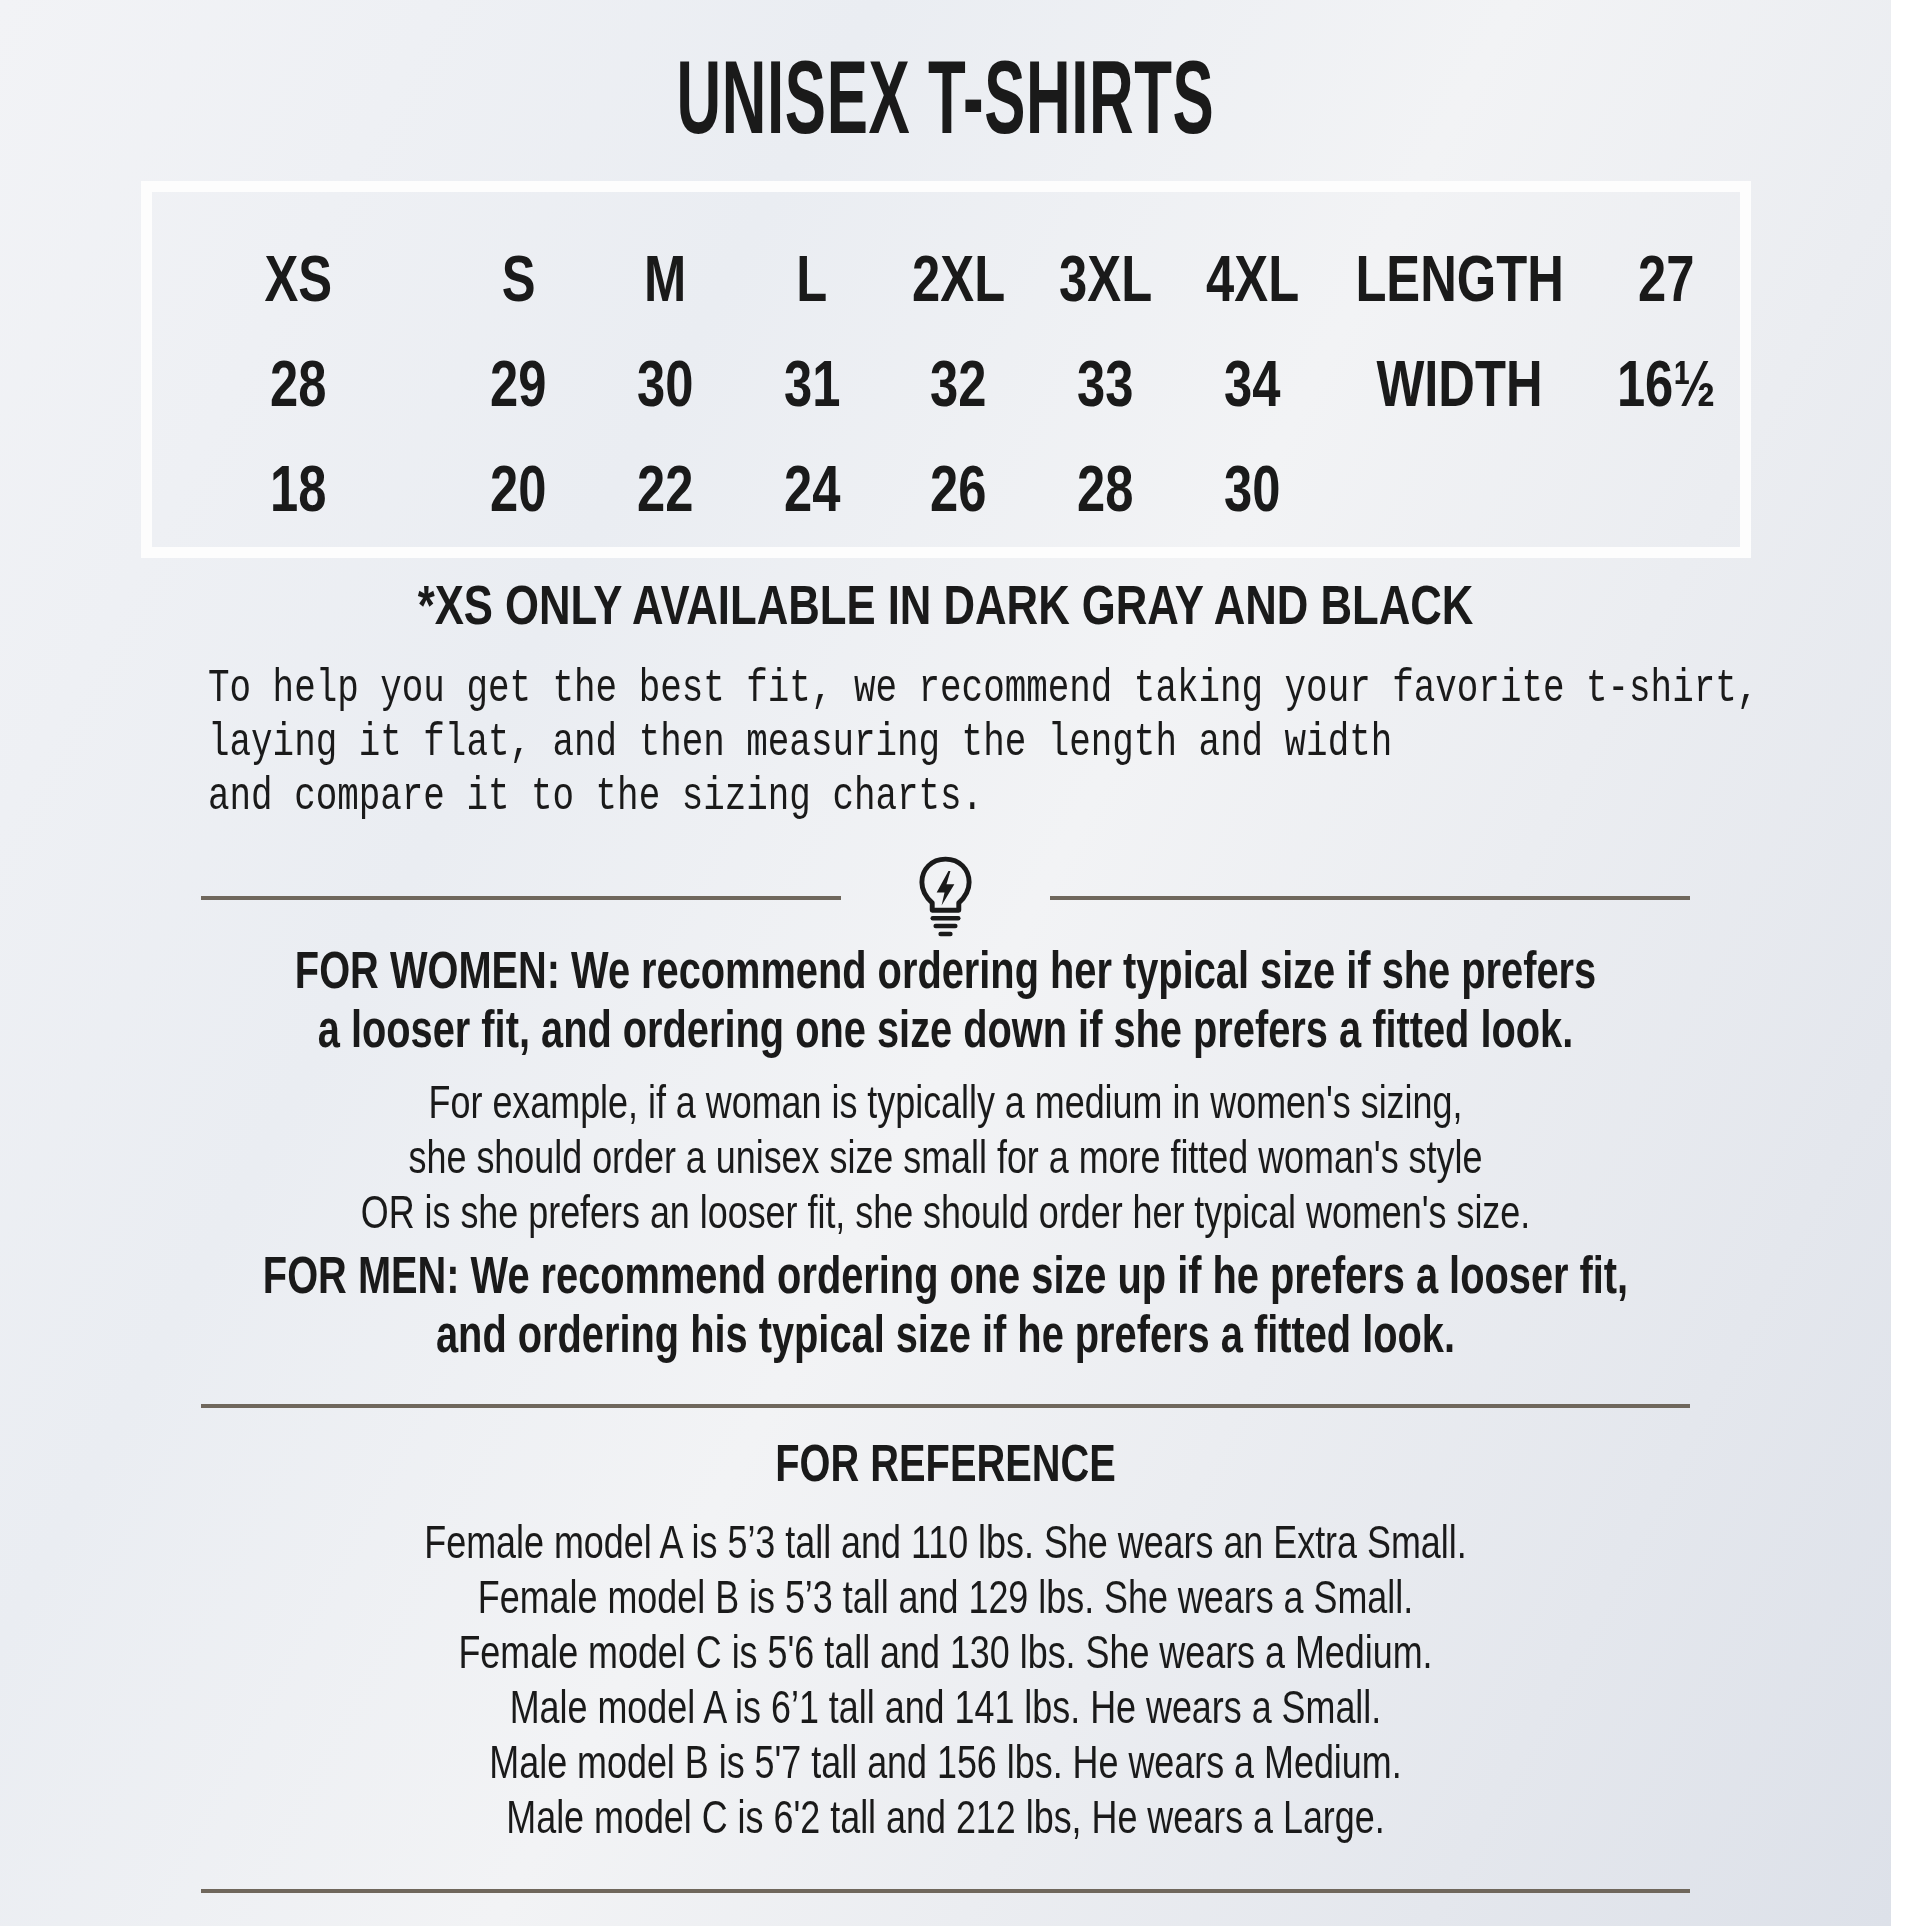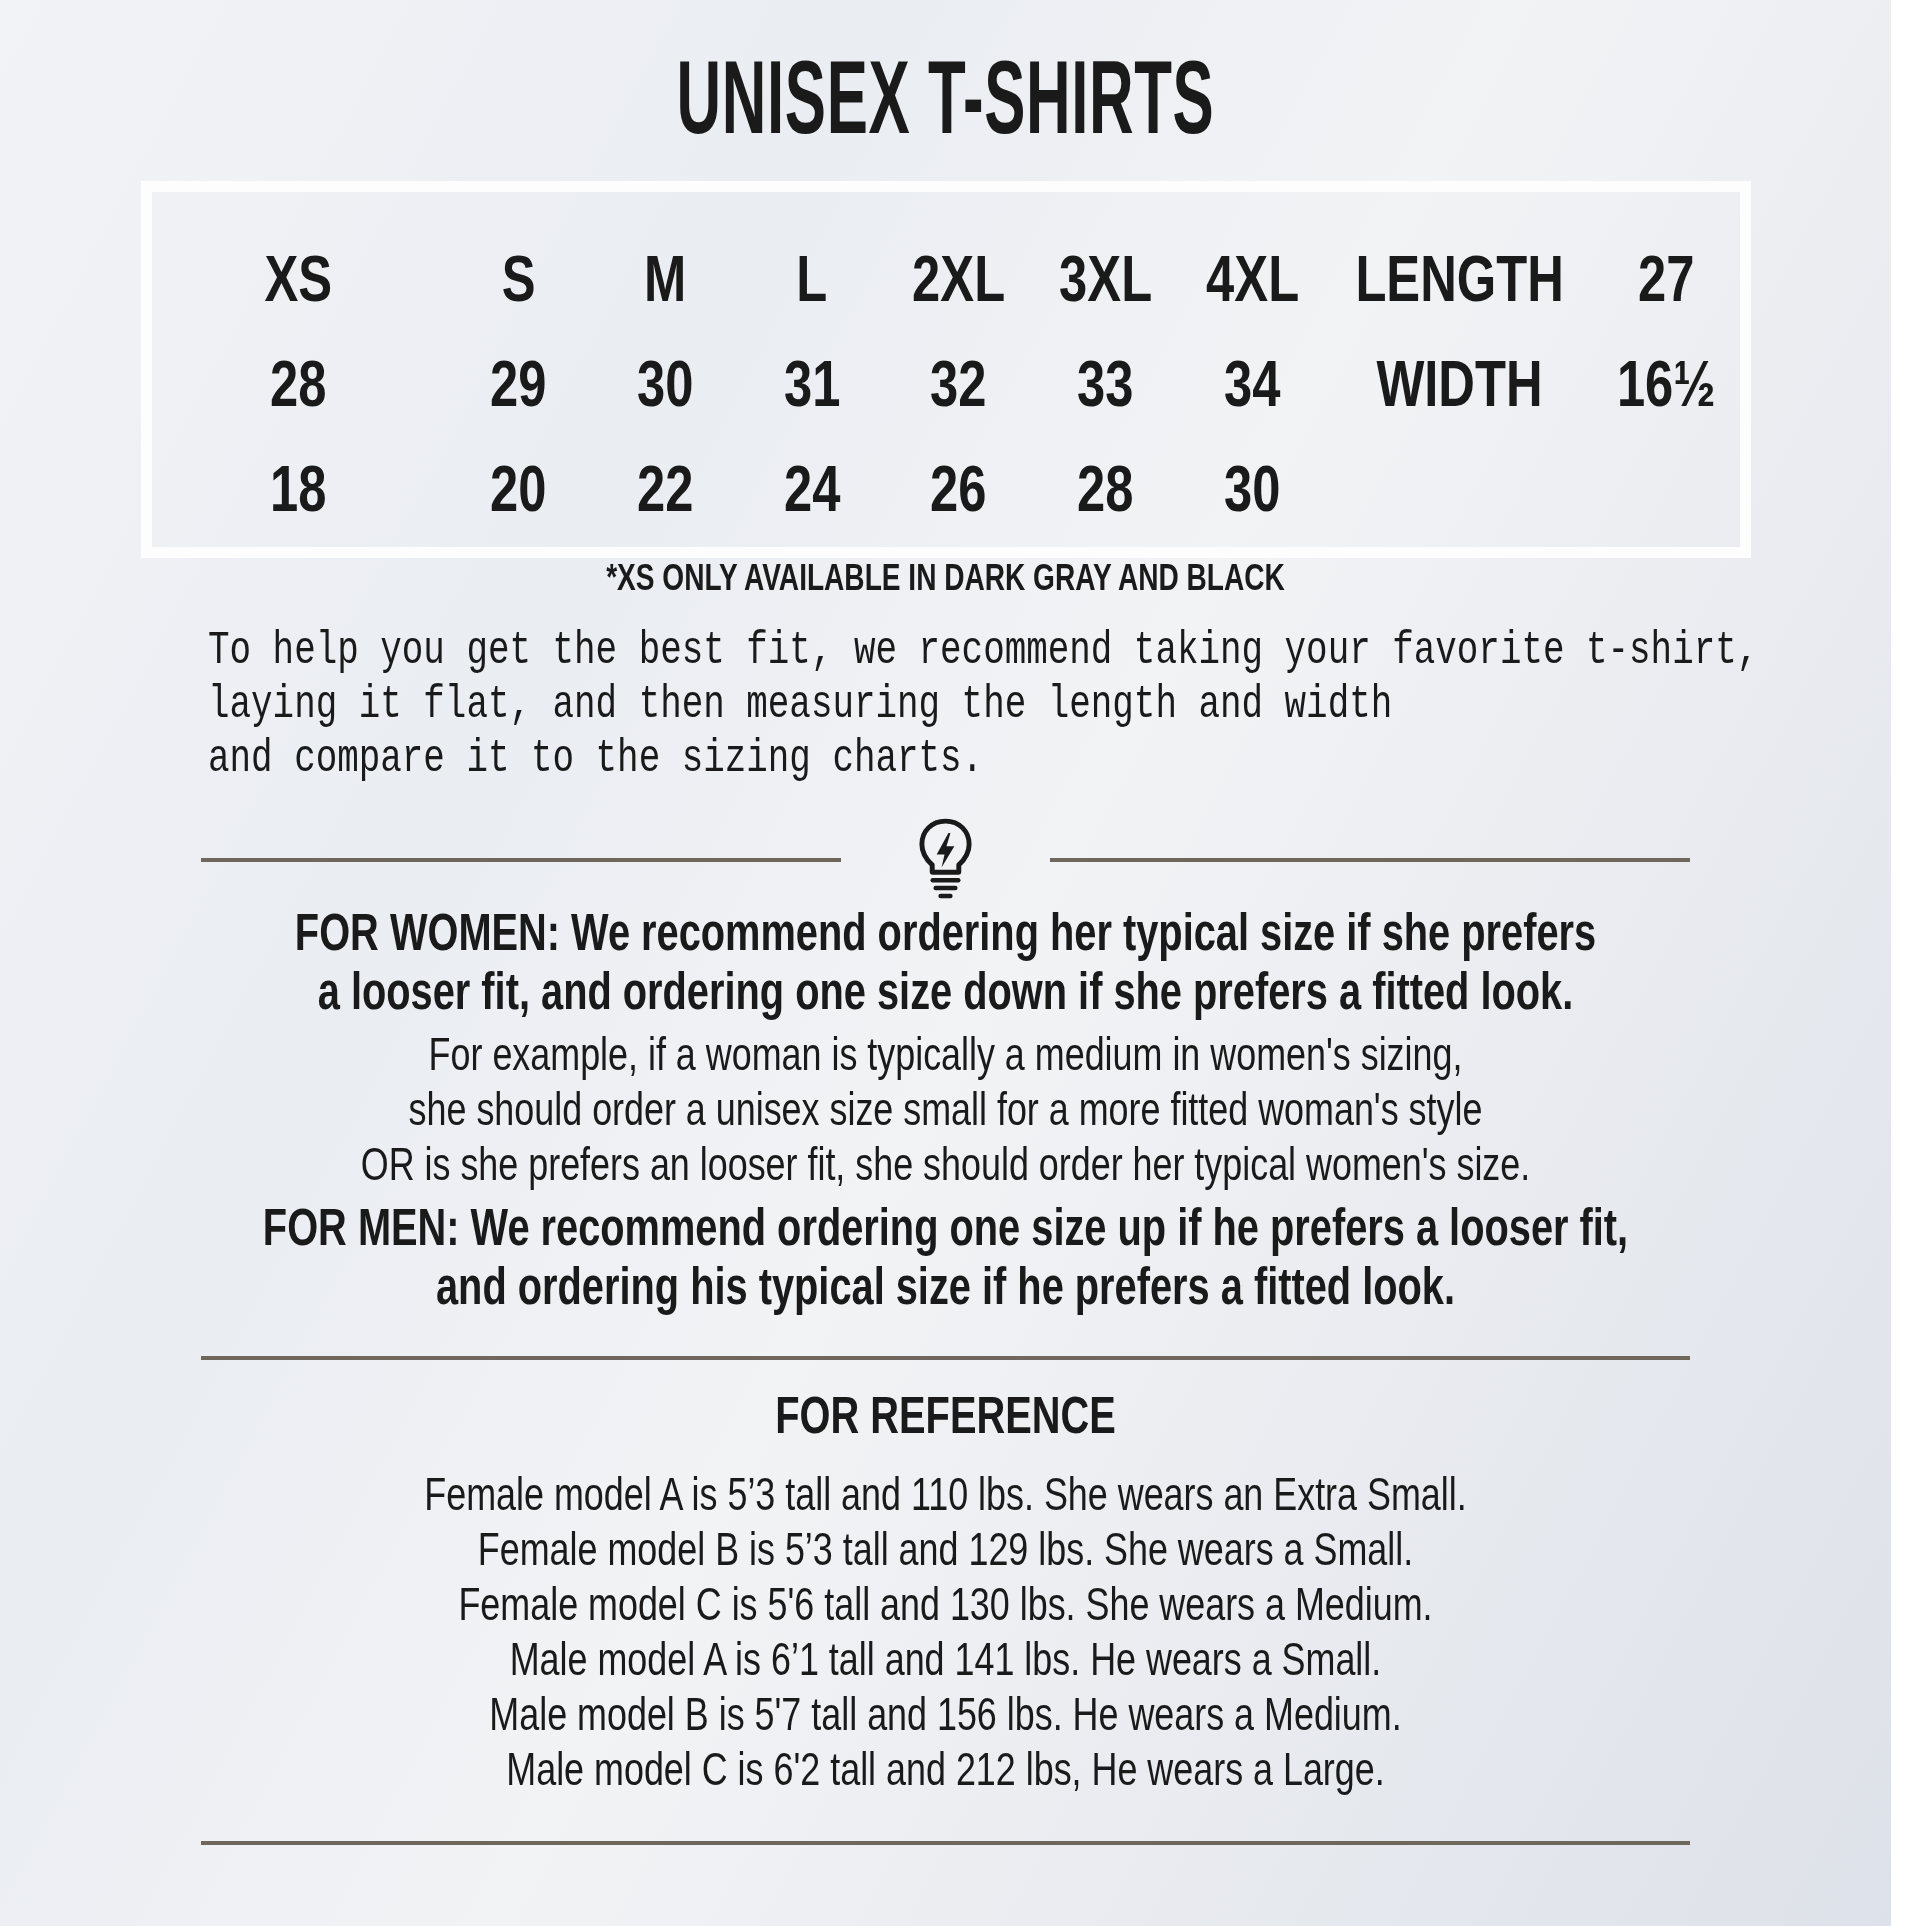--- a/index.html
+++ b/index.html
@@ -43,40 +43,41 @@
   .cell {
     display: flex;
     align-items: center;
     justify-content: center;
     font-size: 65px;
     font-weight: 700;
     line-height: 1;
   }
 
   .note {
-    font-size: 36px;
+    margin-top: 16px;
+    font-size: 56px;
     font-weight: 700;
     line-height: 1.1;
     text-align: center;
   }
   .para {
     margin-top: 26px;
     font-size: 46px;
     line-height: 54px;
     text-align: left;
     font-family: Liberation Mono, monospace;
   }
   .bold-para {
     font-size: 51px;
     font-weight: 700;
     line-height: 59px;
     text-align: center;
   }
   .w-bold { margin-top: 0; }
-  .example { margin-top: 6px; font-size: 46px; line-height: 55px; text-align: center; }
+  .example { margin-top: 16px; font-size: 46px; line-height: 55px; text-align: center; }
   .m-bold { margin-top: 6px; }
 
   .tip-row {
     width: 1489px;
     height: 85px;
     margin: 32px auto 0;
     display: flex;
     align-items: center;
   }
   .rule { height: 4px; background: #6f675c; flex: 1; }

